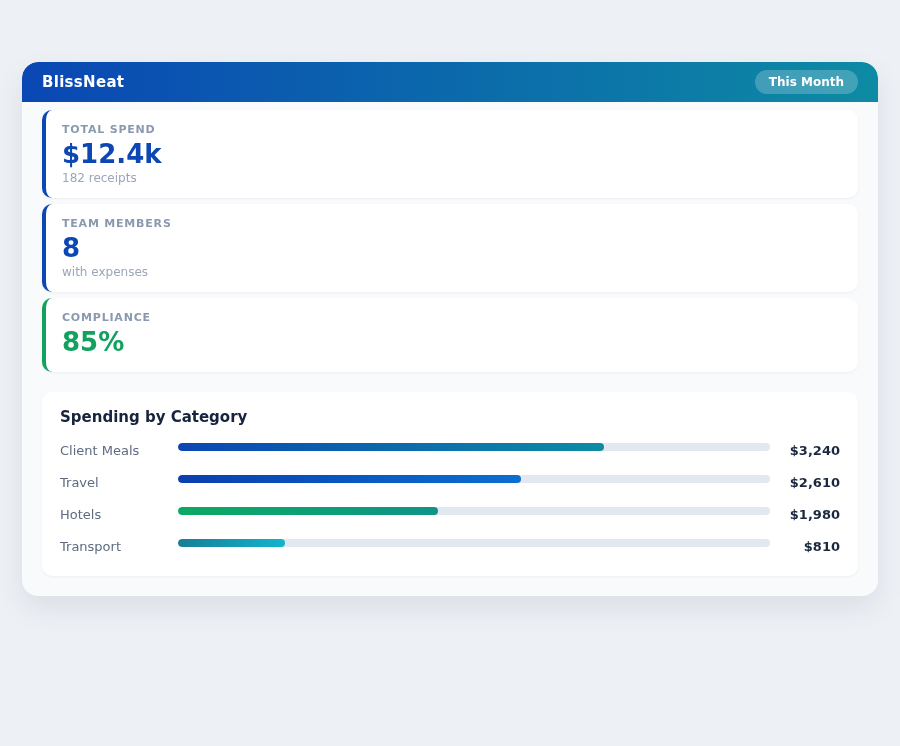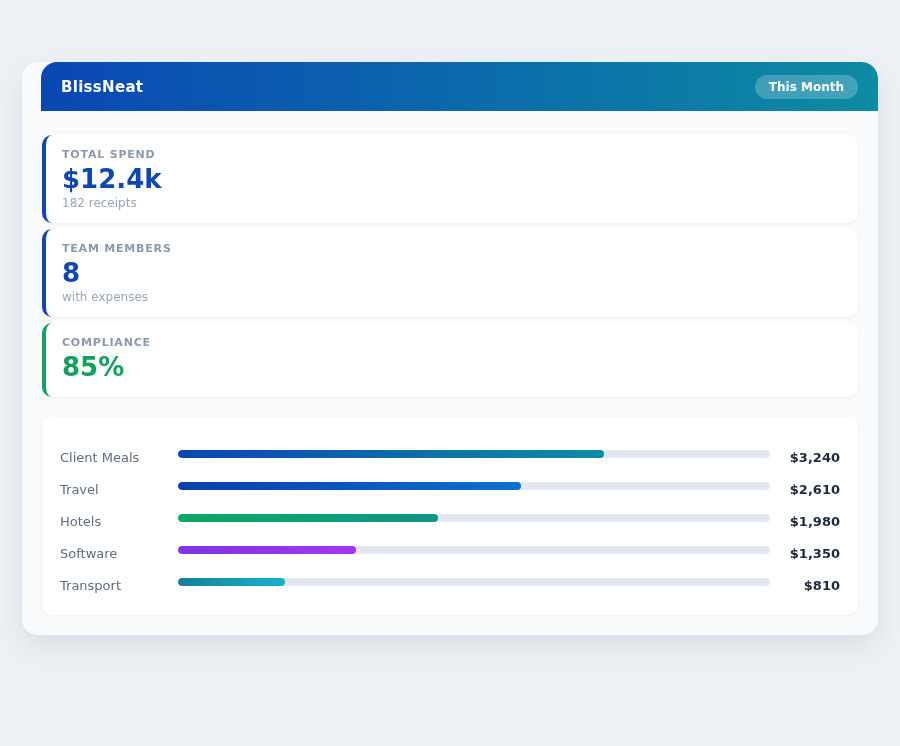--- a/index.html
+++ b/index.html
@@ -11,48 +11,47 @@
   }
   .app-container {
     width: 856px;
     margin: 62px 22px 0 22px;
     background: #f8fafc;
     border-radius: 16px;
     box-shadow: 0 12px 30px rgba(15, 23, 42, 0.08);
     overflow: hidden;
   }
   .app-header {
-    height: 49px;
+    height: 40px;
     background: linear-gradient(90deg, #0a47b4 0%, #0d8ba3 100%);
     border-radius: 16px 16px 0 0;
     display: flex;
     align-items: center;
     justify-content: space-between;
     padding: 0 20px;
-    margin-left: 19px;
   }
   .app-title {
     color: #ffffff;
     font-size: 15px;
     font-weight: bold;
     letter-spacing: 0.3px;
   }
   .period-badge {
     background: rgba(255, 255, 255, 0.22);
     color: #ffffff;
     font-size: 12px;
     font-weight: bold;
     padding: 5px 14px;
     border-radius: 999px;
     border: none;
     cursor: pointer;
     font-family: inherit;
     text-align: right;
   }
-  .content { padding: 24px 20px 20px 20px; }
+  .content { padding: 8px 20px 20px 20px; }
   .stat-card {
     background: #ffffff;
     border-radius: 10px;
     border-left: 4px solid #0d47b4;
     padding: 13px 16px;
     margin-bottom: 6px;
     box-shadow: 0 1px 3px rgba(15, 23, 42, 0.05);
   }
   .stat-label {
     color: #8a99af;
@@ -146,20 +145,21 @@
     </div>
 
 
     <div class="stat-card" style="border-left-color: rgb(18, 161, 94);">
       <div class="stat-label">COMPLIANCE</div>
       <div class="stat-value" style="color: rgb(18, 161, 94);">85%</div>
 
     </div>
 
     <div class="chart-card">
+      <div class="chart-title">Spending by Category</div>
       <div class="chart-rows">
 
         <div class="chart-row">
           <div class="chart-row-label">Client Meals</div>
           <div class="bar-track">
             <div class="bar-fill" style="width: 72%; background: linear-gradient(90deg, rgb(11, 70, 180), rgb(13, 140, 164));"></div>
           </div>
           <div class="chart-row-value">$3,240</div>
         </div>
 
@@ -172,27 +172,20 @@
         </div>
 
         <div class="chart-row">
           <div class="chart-row-label">Hotels</div>
           <div class="bar-track">
             <div class="bar-fill" style="width: 44%; background: linear-gradient(90deg, rgb(11, 170, 98), rgb(15, 148, 136));"></div>
           </div>
           <div class="chart-row-value">$1,980</div>
         </div>
 
-        <div class="chart-row">
-          <div class="chart-row-label">Software</div>
-          <div class="bar-track">
-            <div class="bar-fill" style="width: 30%; background: linear-gradient(90deg, rgb(124, 53, 232), rgb(163, 53, 242));"></div>
-          </div>
-          <div class="chart-row-value">$1,350</div>
-        </div>
 
         <div class="chart-row">
           <div class="chart-row-label">Transport</div>
           <div class="bar-track">
             <div class="bar-fill" style="width: 18%; background: linear-gradient(90deg, rgb(23, 126, 150), rgb(18, 181, 205));"></div>
           </div>
           <div class="chart-row-value">$810</div>
         </div>
 
       </div>

